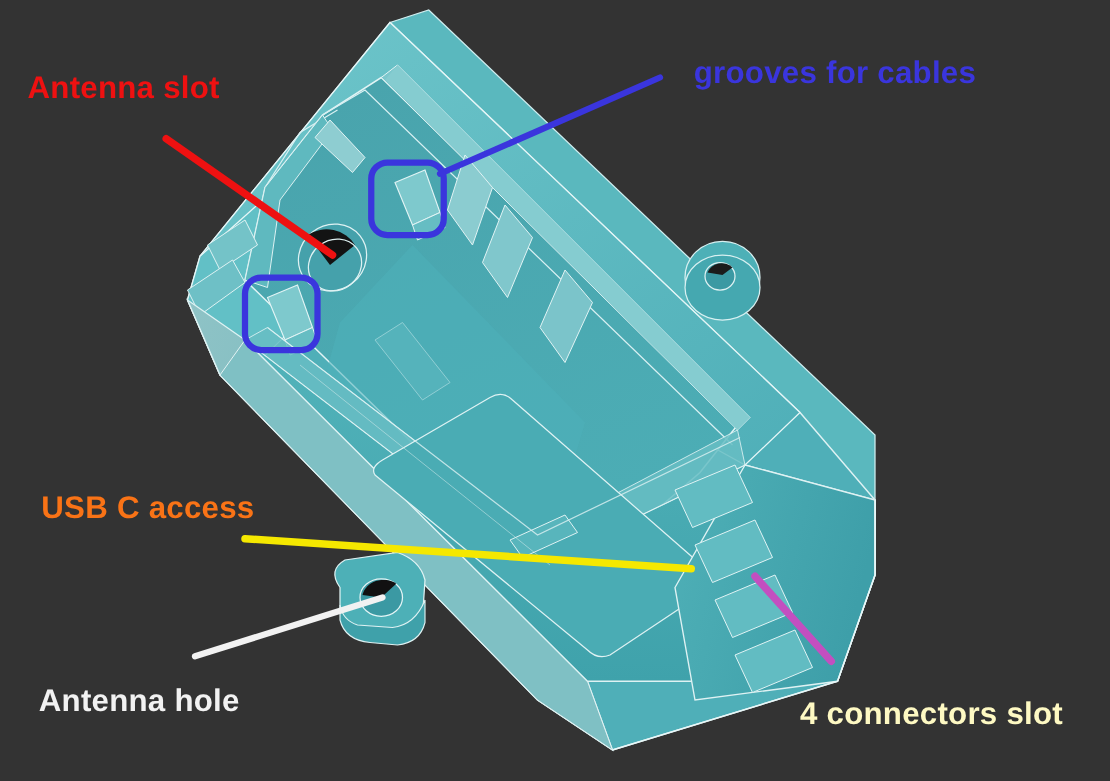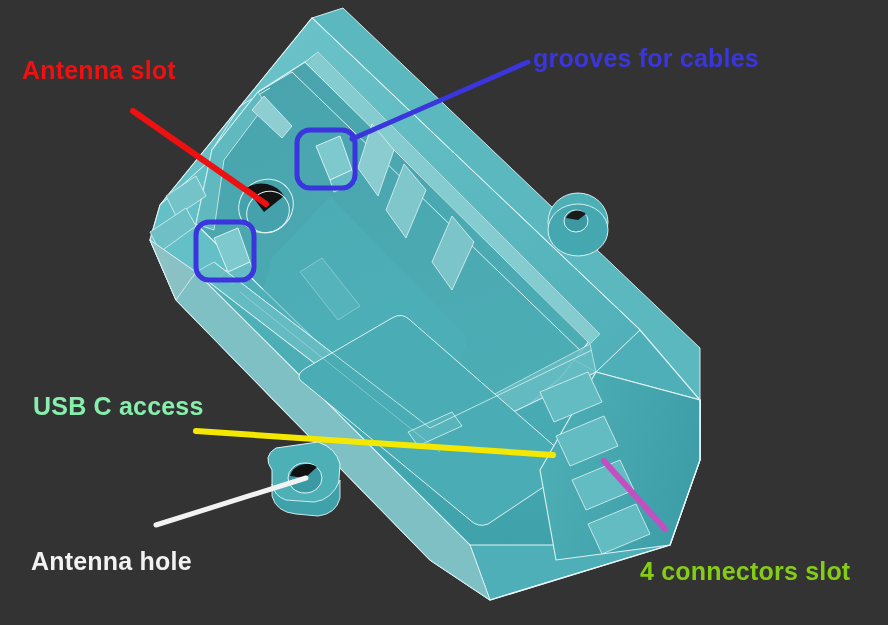--- a/index.html
+++ b/index.html
@@ -27,21 +27,21 @@
   .callout-label {
     position: absolute;
     font-family: "Liberation Sans", sans-serif;
     font-weight: bold;
     white-space: nowrap;
     letter-spacing: 0.2px;
     line-height: 1;
     user-select: none;
   }
   #label-antenna-slot   { left: 22px;  top: 58px;  font-size: 25px; color: #ee1111; }
-  #label-grooves        { left: 533px; top: 46px;  font-size: 25px; color: #3a35dd; }
+  #label-grooves        { left: 555px; top: 46px;  font-size: 25px; color: #3a35dd; }
   #label-usbc           { left: 33px;  top: 394px; font-size: 25px; color: #f5e800; }
   #label-mounting-hole  { left: 31px;  top: 549px; font-size: 25px; color: #f2f2f2; }
   #label-connectors     { left: 640px; top: 559px; font-size: 25px; color: #c34fc0; }
 </style>
 </head>
 <body>
 
 <div id="stage" style="background: rgb(51, 51, 51); width: 888px; height: 625px;">
 
   <svg id="model-svg" viewBox="0 0 888 625">
@@ -173,19 +173,19 @@
 
     <line x1="156" y1="525" x2="306" y2="478" stroke="#f2f2f2" stroke-width="5" stroke-linecap="round"></line>
 
     <line x1="604" y1="461" x2="665" y2="529" stroke="#c34fc0" stroke-width="6" stroke-linecap="round"></line>
   </svg>
 
   <div class="callout-label" id="label-antenna-slot" style="color: rgb(238, 17, 17);">Antenna slot</div>
 
   <div class="callout-label" id="label-grooves" style="color: rgb(58, 53, 221);">grooves for cables</div>
 
-  <div class="callout-label" id="label-usbc" style="color: #86efac;">USB C access</div>
+  <div class="callout-label" id="label-usbc" style="color: #f97316;">USB C access</div>
 
   <div class="callout-label" id="label-mounting-hole" style="color: rgb(242, 242, 242);">Antenna hole</div>
 
-  <div class="callout-label" id="label-connectors" style="color: #84cc16;">4 connectors slot</div>
+  <div class="callout-label" id="label-connectors" style="color: #fef9c3;">4 connectors slot</div>
 
 </div>
 
 </body></html>

